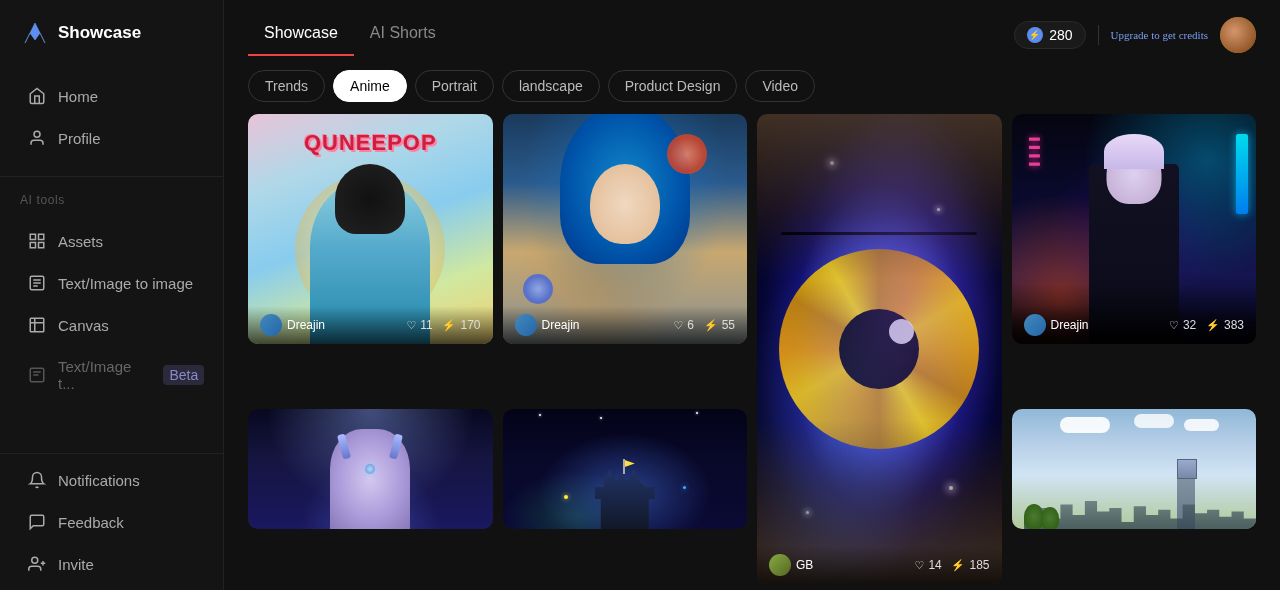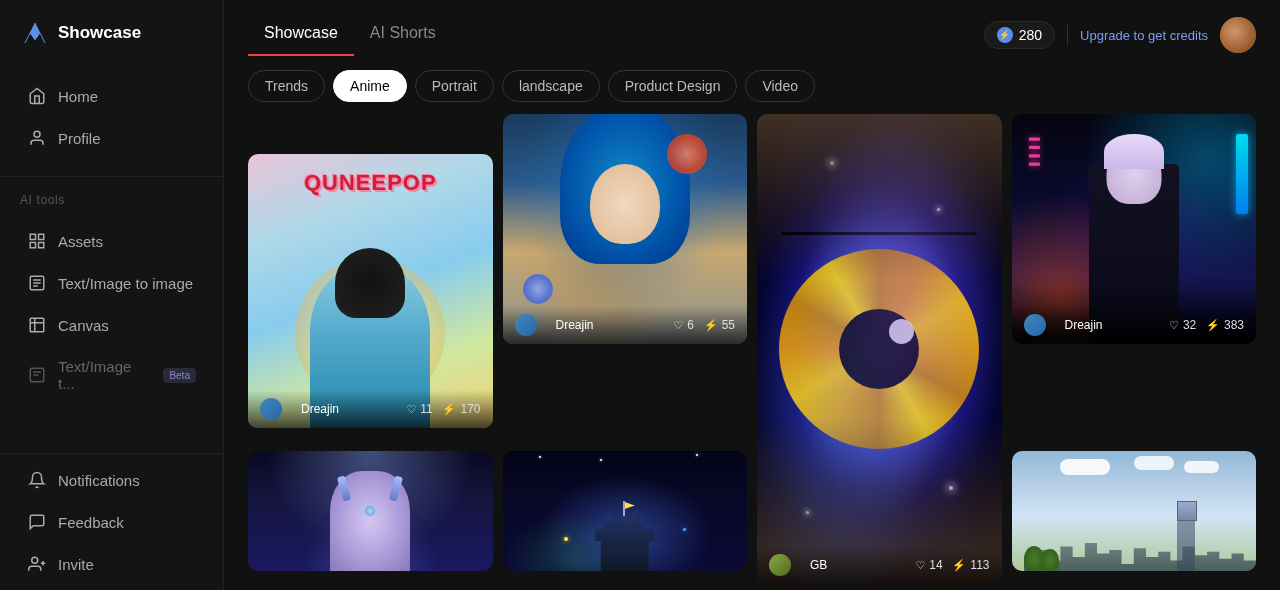--- a/index.html
+++ b/index.html
@@ -71,21 +71,21 @@
     .ai-tools-label {
       padding: 8px 20px 4px;
       font-size: 12px;
       color: #555;
       letter-spacing: 0.05em;
     }
 
     .beta-badge {
       background: #2a2a3a;
       color: #8888cc;
-      font-size: 10px;
+      font-size: 14px;
       padding: 2px 6px;
       border-radius: 4px;
       margin-left: 20px;
     }
 
     .sidebar-bottom {
       margin-top: auto;
       border-top: 1px solid #222;
       padding: 4px 0;
       text-align: center;
@@ -148,23 +148,24 @@
       border-radius: 50%;
       display: flex;
       align-items: center;
       justify-content: center;
       font-size: 9px;
       color: #fff;
       font-weight: bold;
     }
     .upgrade-link {
       color: #7b9ef0;
-      font-size: 13px;
+      font-size: 11px;
       cursor: pointer;
       text-decoration: none;
+      font-family: Liberation Serif, serif;
     }
     .separator-v {
       width: 1px;
       height: 20px;
       background: #333;
     }
     .avatar {
       width: 36px;
       height: 36px;
       border-radius: 50%;
@@ -238,21 +239,21 @@
       right: 0;
       padding: 8px 12px;
       background: linear-gradient(transparent, rgba(0,0,0,0.7));
       display: flex;
       align-items: center;
       justify-content: space-between;
     }
     .item-user {
       display: flex;
       align-items: center;
-      gap: 19px;
+      gap: 5px;
     }
     .item-avatar {
       width: 22px;
       height: 22px;
       border-radius: 50%;
       background: linear-gradient(135deg, #66aadd, #4488bb);
     }
     .item-username {
       font-size: 12px;
       color: #fff;
@@ -395,21 +396,21 @@
     <button class="filter-btn active">Anime</button>
     <button class="filter-btn">Portrait</button>
     <button class="filter-btn">landscape</button>
     <button class="filter-btn">Product Design</button>
     <button class="filter-btn">Video</button>
   </div>
 
   <div class="grid-container">
     <div class="grid">
 
-      <div class="grid-item" style="height:274px;margin-top:40px;">
+      <div class="grid-item" style="height:230px;">
         <div style="width:100%;height:100%;background:linear-gradient(160deg,#e8c4d8 0%,#b0d8e8 25%,#88ccee 50%,#d0e8a0 75%,#f0d070 100%);position:relative;overflow:hidden;">
 
           <div style="position:absolute;bottom:20px;left:50%;transform:translateX(-50%);width:150px;height:150px;border-radius:50%;background:radial-gradient(circle,#fff8d0 0%,#e8c870 60%,#c0a040 100%);opacity:0.5;"></div>
 
           <div style="position:absolute;top:16px;left:0;right:0;text-align:center;font-size:22px;font-weight:900;color:#cc2040;text-shadow:2px 2px 0 #ff80a0,-1px -1px 0 #ff80a0;letter-spacing:1px;">QUNEEPOP</div>
 
           <div style="position:absolute;bottom:0;left:50%;transform:translateX(-50%);width:120px;height:160px;background:linear-gradient(180deg,#88ccdd 0%,#55aacc 40%,#2288aa 100%);border-radius:40% 40% 0 0;"></div>
 
           <div style="position:absolute;bottom:110px;left:50%;transform:translateX(-50%);width:70px;height:70px;background:radial-gradient(circle,#111 0%,#222 100%);border-radius:50% 50% 30% 30%;"></div>
         </div>
@@ -486,21 +487,21 @@
             <div class="item-avatar" style="background:linear-gradient(135deg,#88aa44,#556622);"></div>
             <span class="item-username">GB</span>
           </div>
           <div class="item-stats">
             <div class="stat">
               <span class="stat-icon">♡</span>
               <span>14</span>
             </div>
             <div class="stat">
               <span class="stat-icon">⚡</span>
-              <span>113</span>
+              <span>185</span>
             </div>
           </div>
         </div>
       </div>
 
       <div class="grid-item" style="height:230px;">
         <div style="width:100%;height:100%;background:linear-gradient(180deg,#050510 0%,#0a0a30 40%,#151550 70%,#050520 100%);position:relative;overflow:hidden;">
           <div style="position:absolute;inset:0;background:radial-gradient(ellipse at 80% 20%,rgba(0,200,255,0.35) 0%,transparent 45%),radial-gradient(ellipse at 20% 80%,rgba(255,80,0,0.45) 0%,transparent 40%),radial-gradient(ellipse at 50% 50%,rgba(100,0,200,0.2) 0%,transparent 50%);"></div>
 
           <div style="position:absolute;right:8px;top:20px;width:12px;height:80px;background:linear-gradient(180deg,#00eeff,#0088ff);border-radius:2px;opacity:0.9;box-shadow:0 0 8px rgba(0,200,255,0.8);writing-mode:vertical-lr;font-size:8px;color:#fff;display:flex;align-items:center;justify-content:center;letter-spacing:2px;padding:4px 0;"></div>

